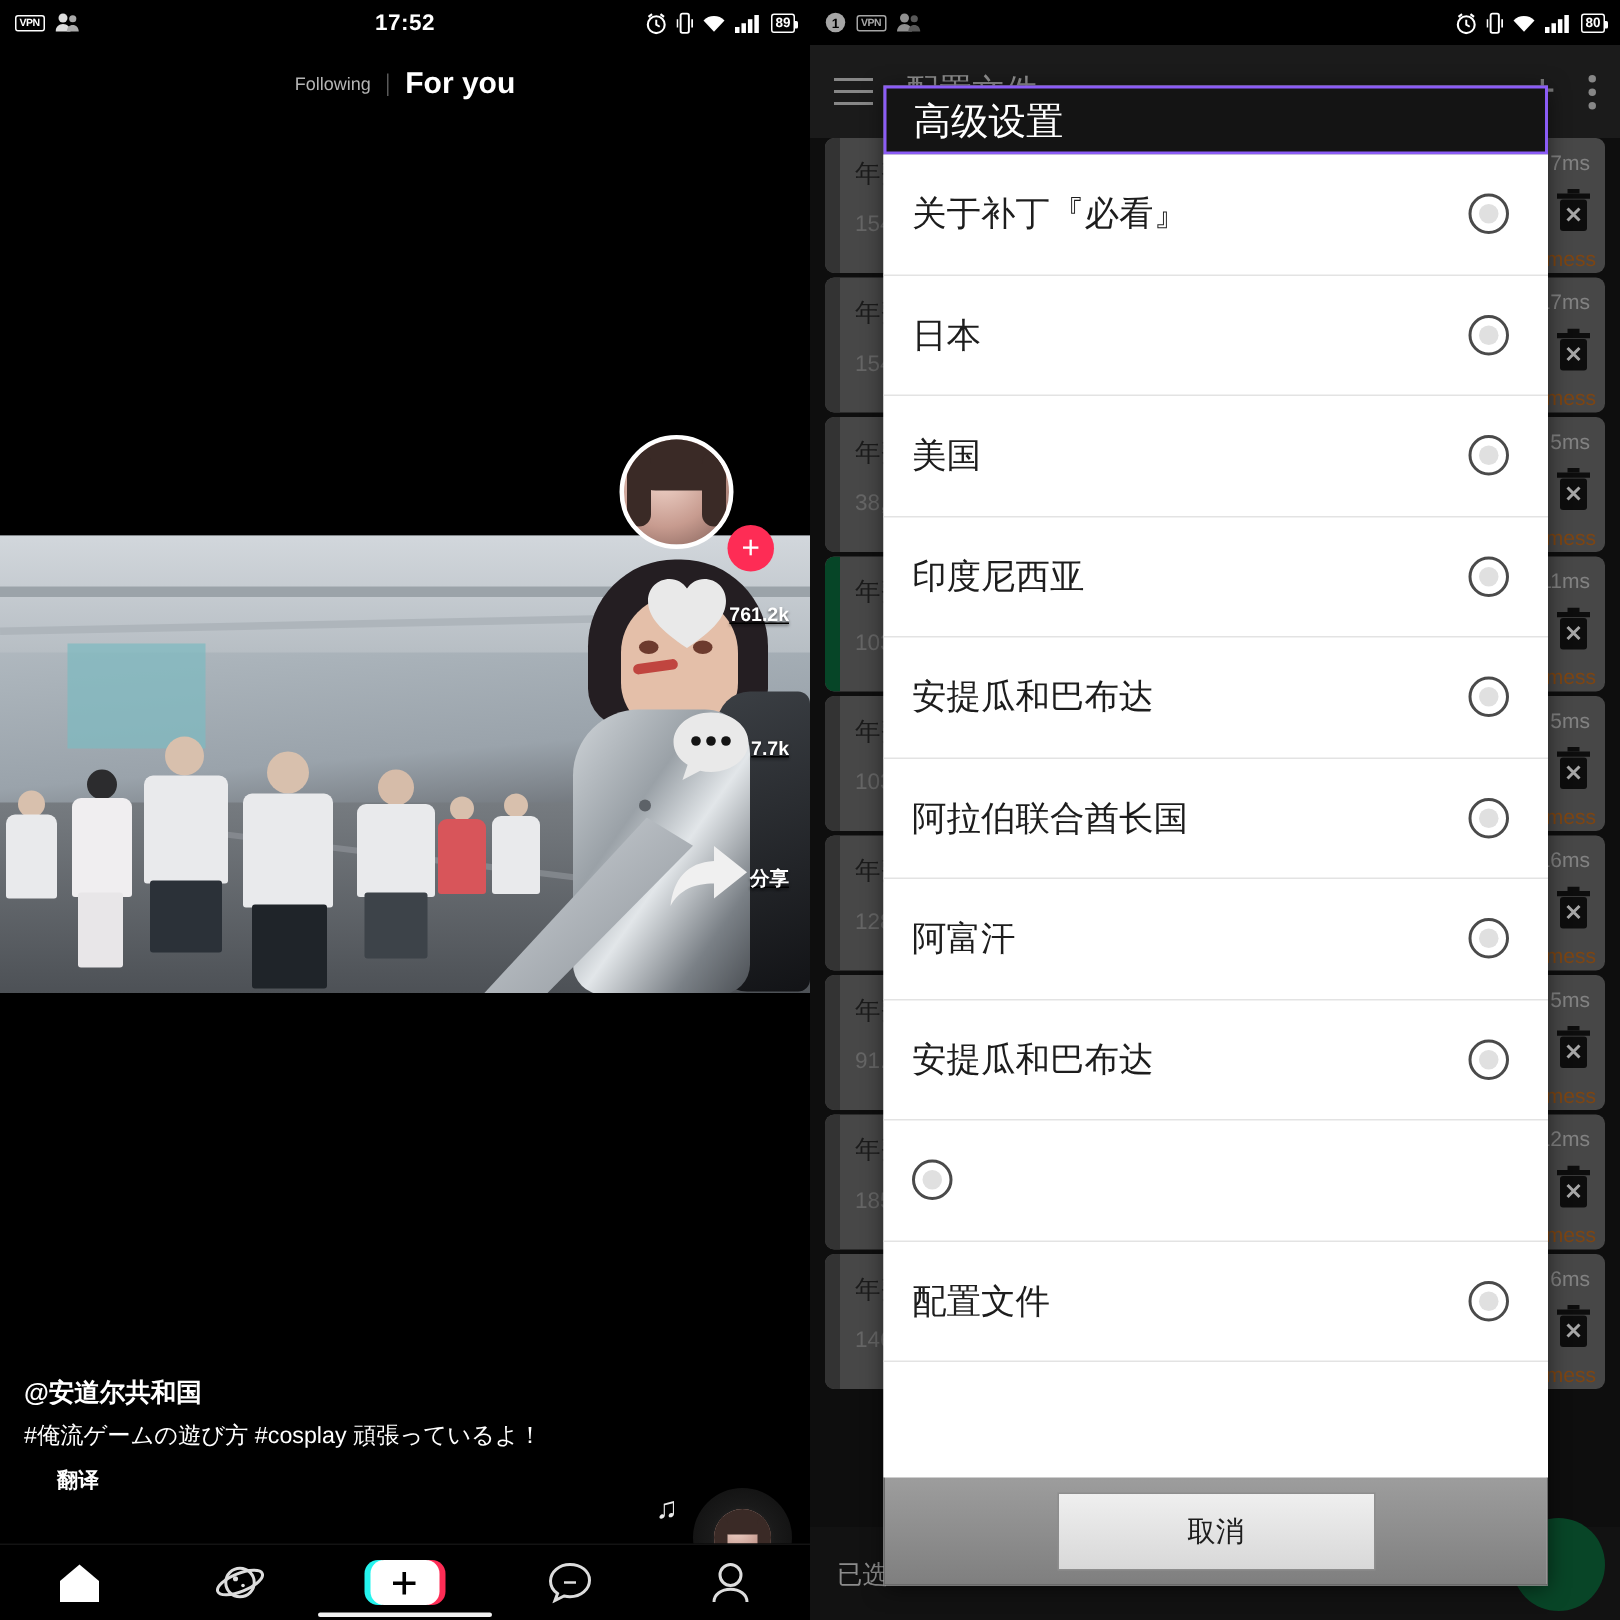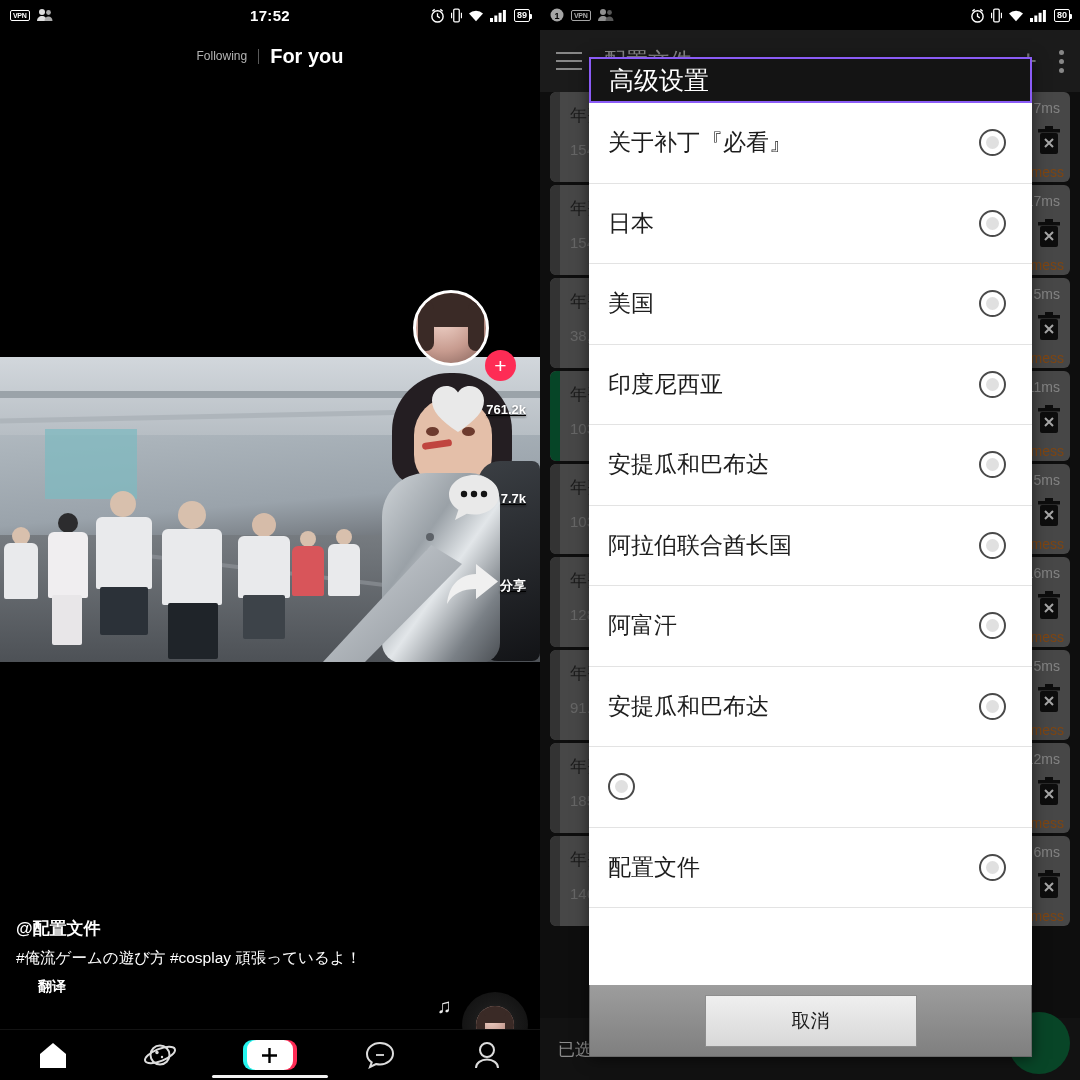--- a/index.html
+++ b/index.html
@@ -245,21 +245,21 @@
         </div>
 
         <div class="act act-share">
           <svg class="sharearrow" viewBox="0 0 56 46">
             <path d="M32 2v10C14 13 5 24 3 42c6-11 16-15 29-15v10l22-17.5z" fill="#f0f0f0"></path>
           </svg>
           <span class="act-count">分享</span>
         </div>
 
         <div class="caption">
-          <div class="handle">@配置文件</div>
+          <div class="handle">@安道尔共和国</div>
           <div class="desc">#俺流ゲームの遊び方 #cosplay 頑張っているよ！</div>
           <div class="translate">翻译</div>
         </div>
 
         <div class="musicrow">
           <svg width="17" height="19" viewBox="0 0 17 19">
             <path d="M11.6 0h-2.8v12.6a2.6 2.6 0 1 1-2.6-2.6c.3 0 .6 0 .9.1V7.2a5.6 5.6 0 1 0 4.5 5.5V5.8c1 .8 2.3 1.3 3.7 1.4V4.3c-2 0-3.7-1.8-3.7-4.3z" fill="#f0f0f0"></path>
           </svg>
           <span>：同学　@六二二同学创作的</span>
         </div>

